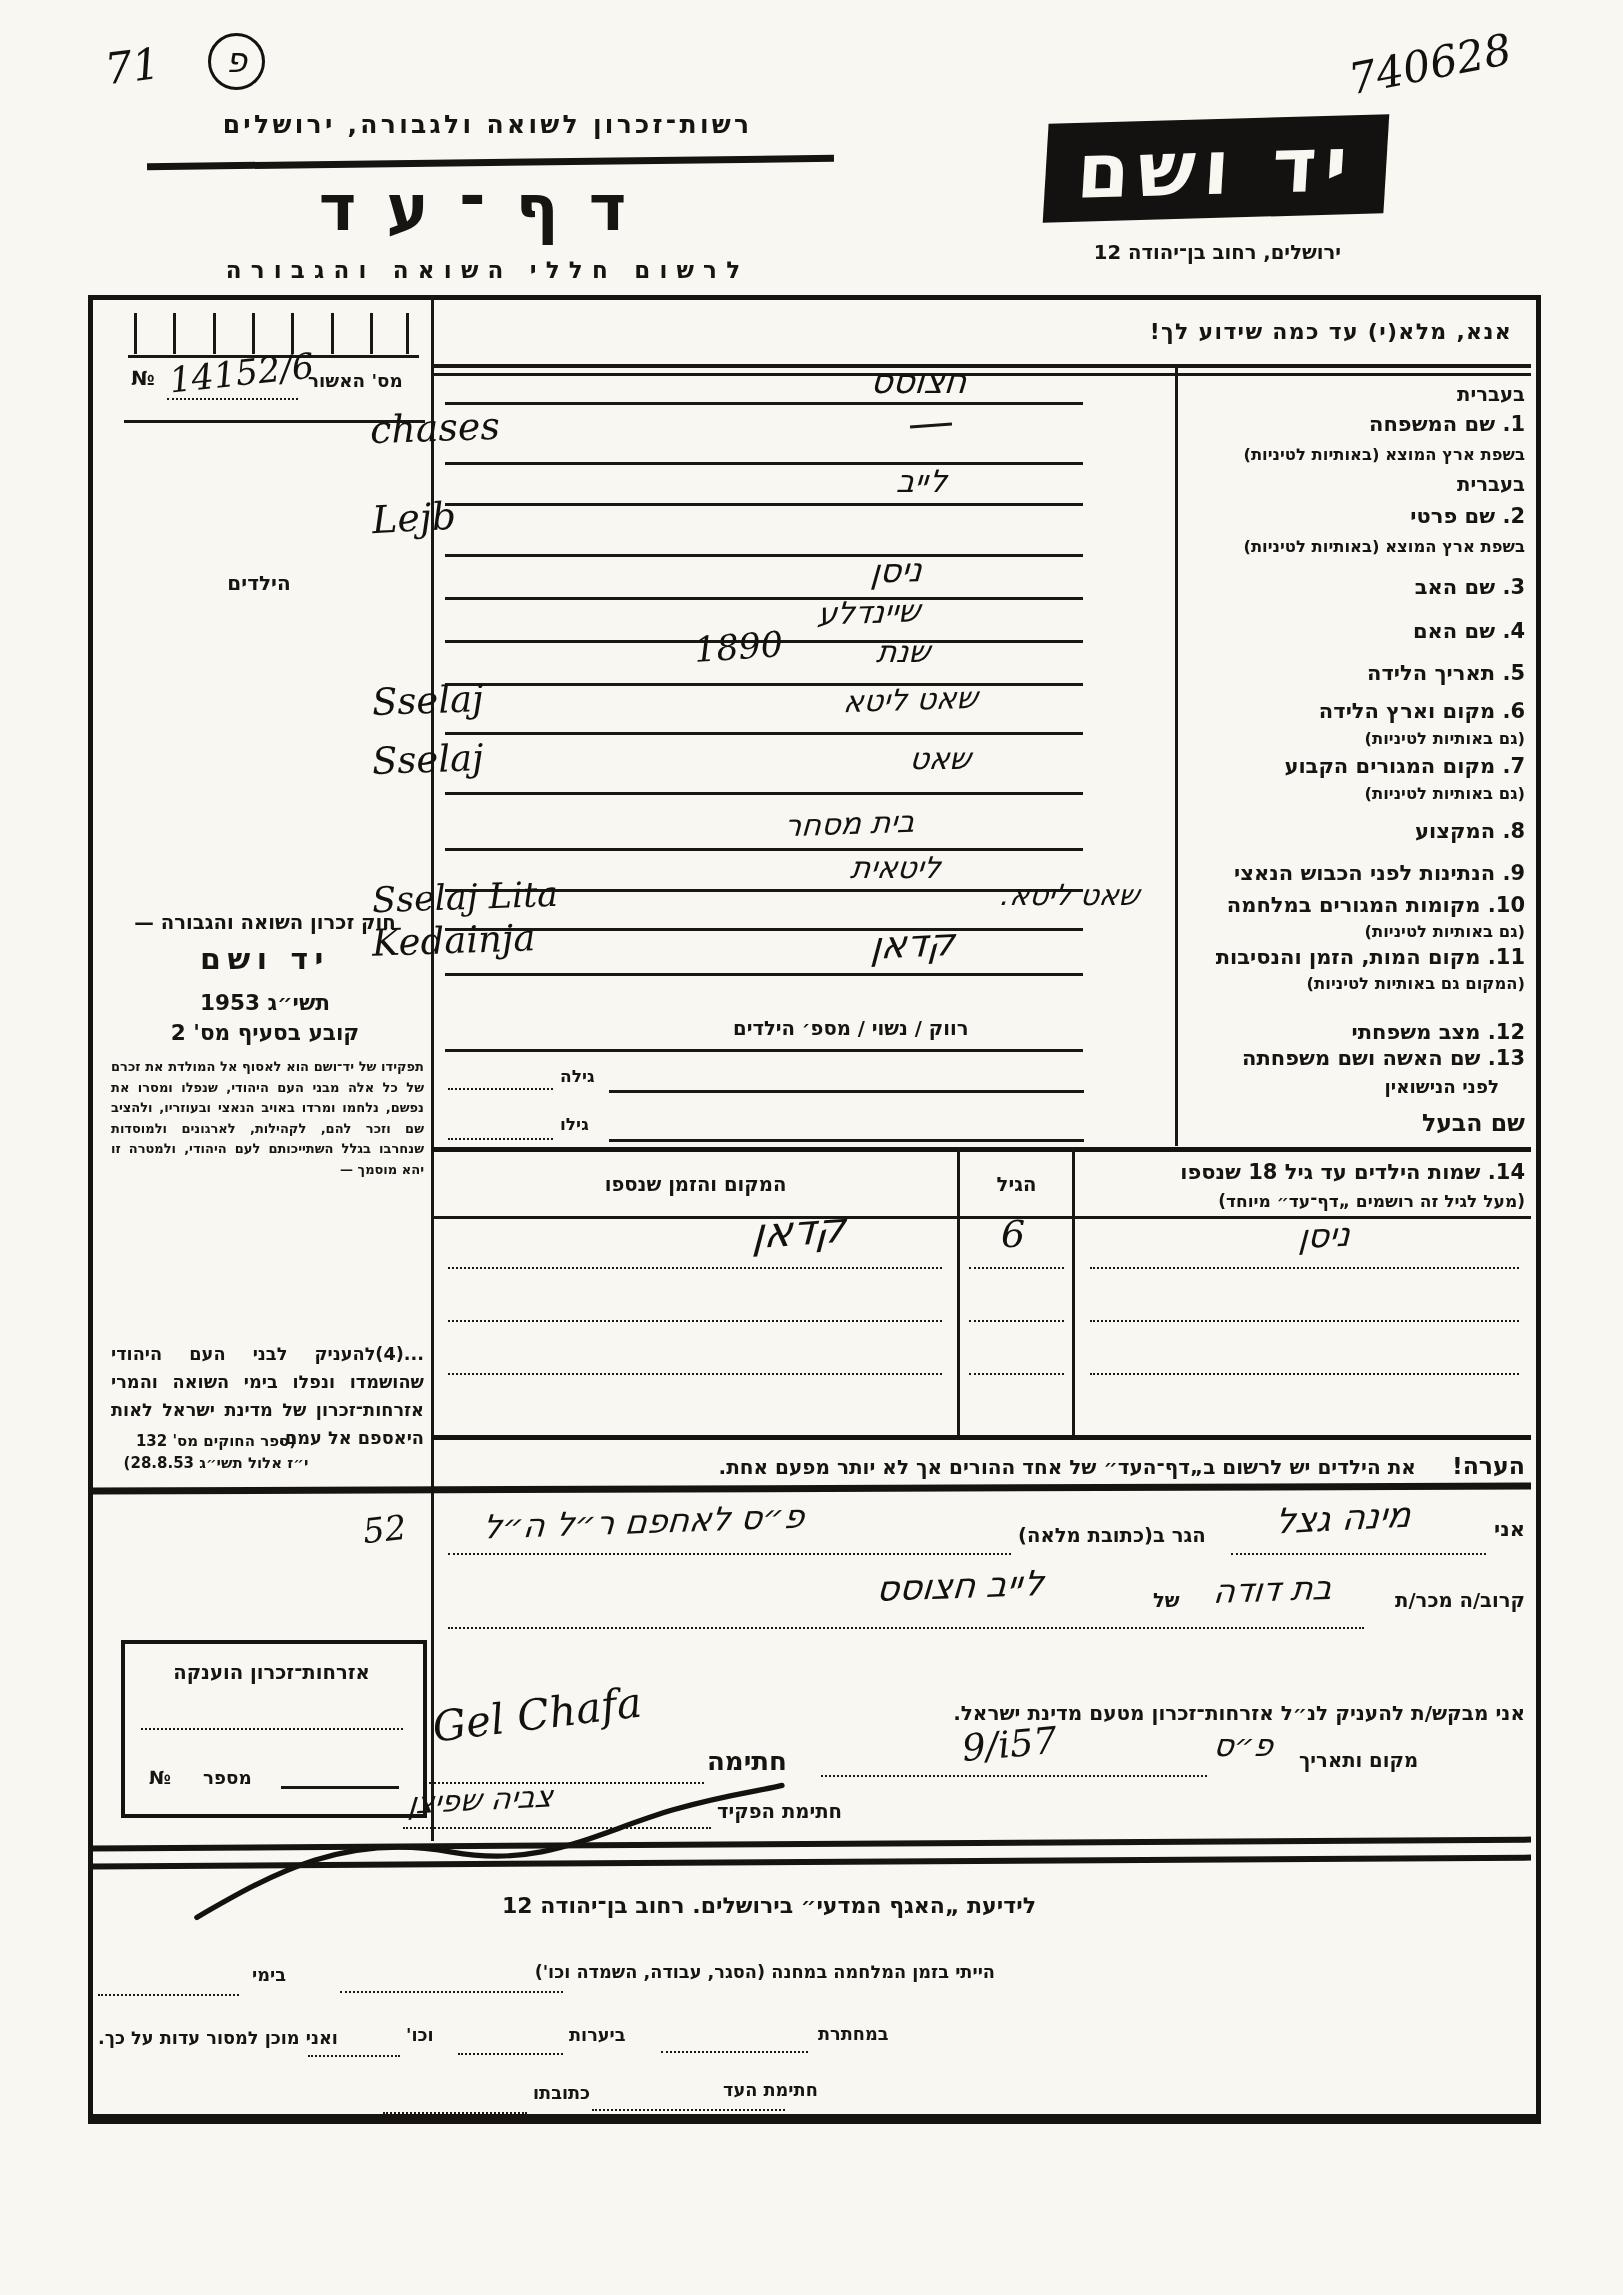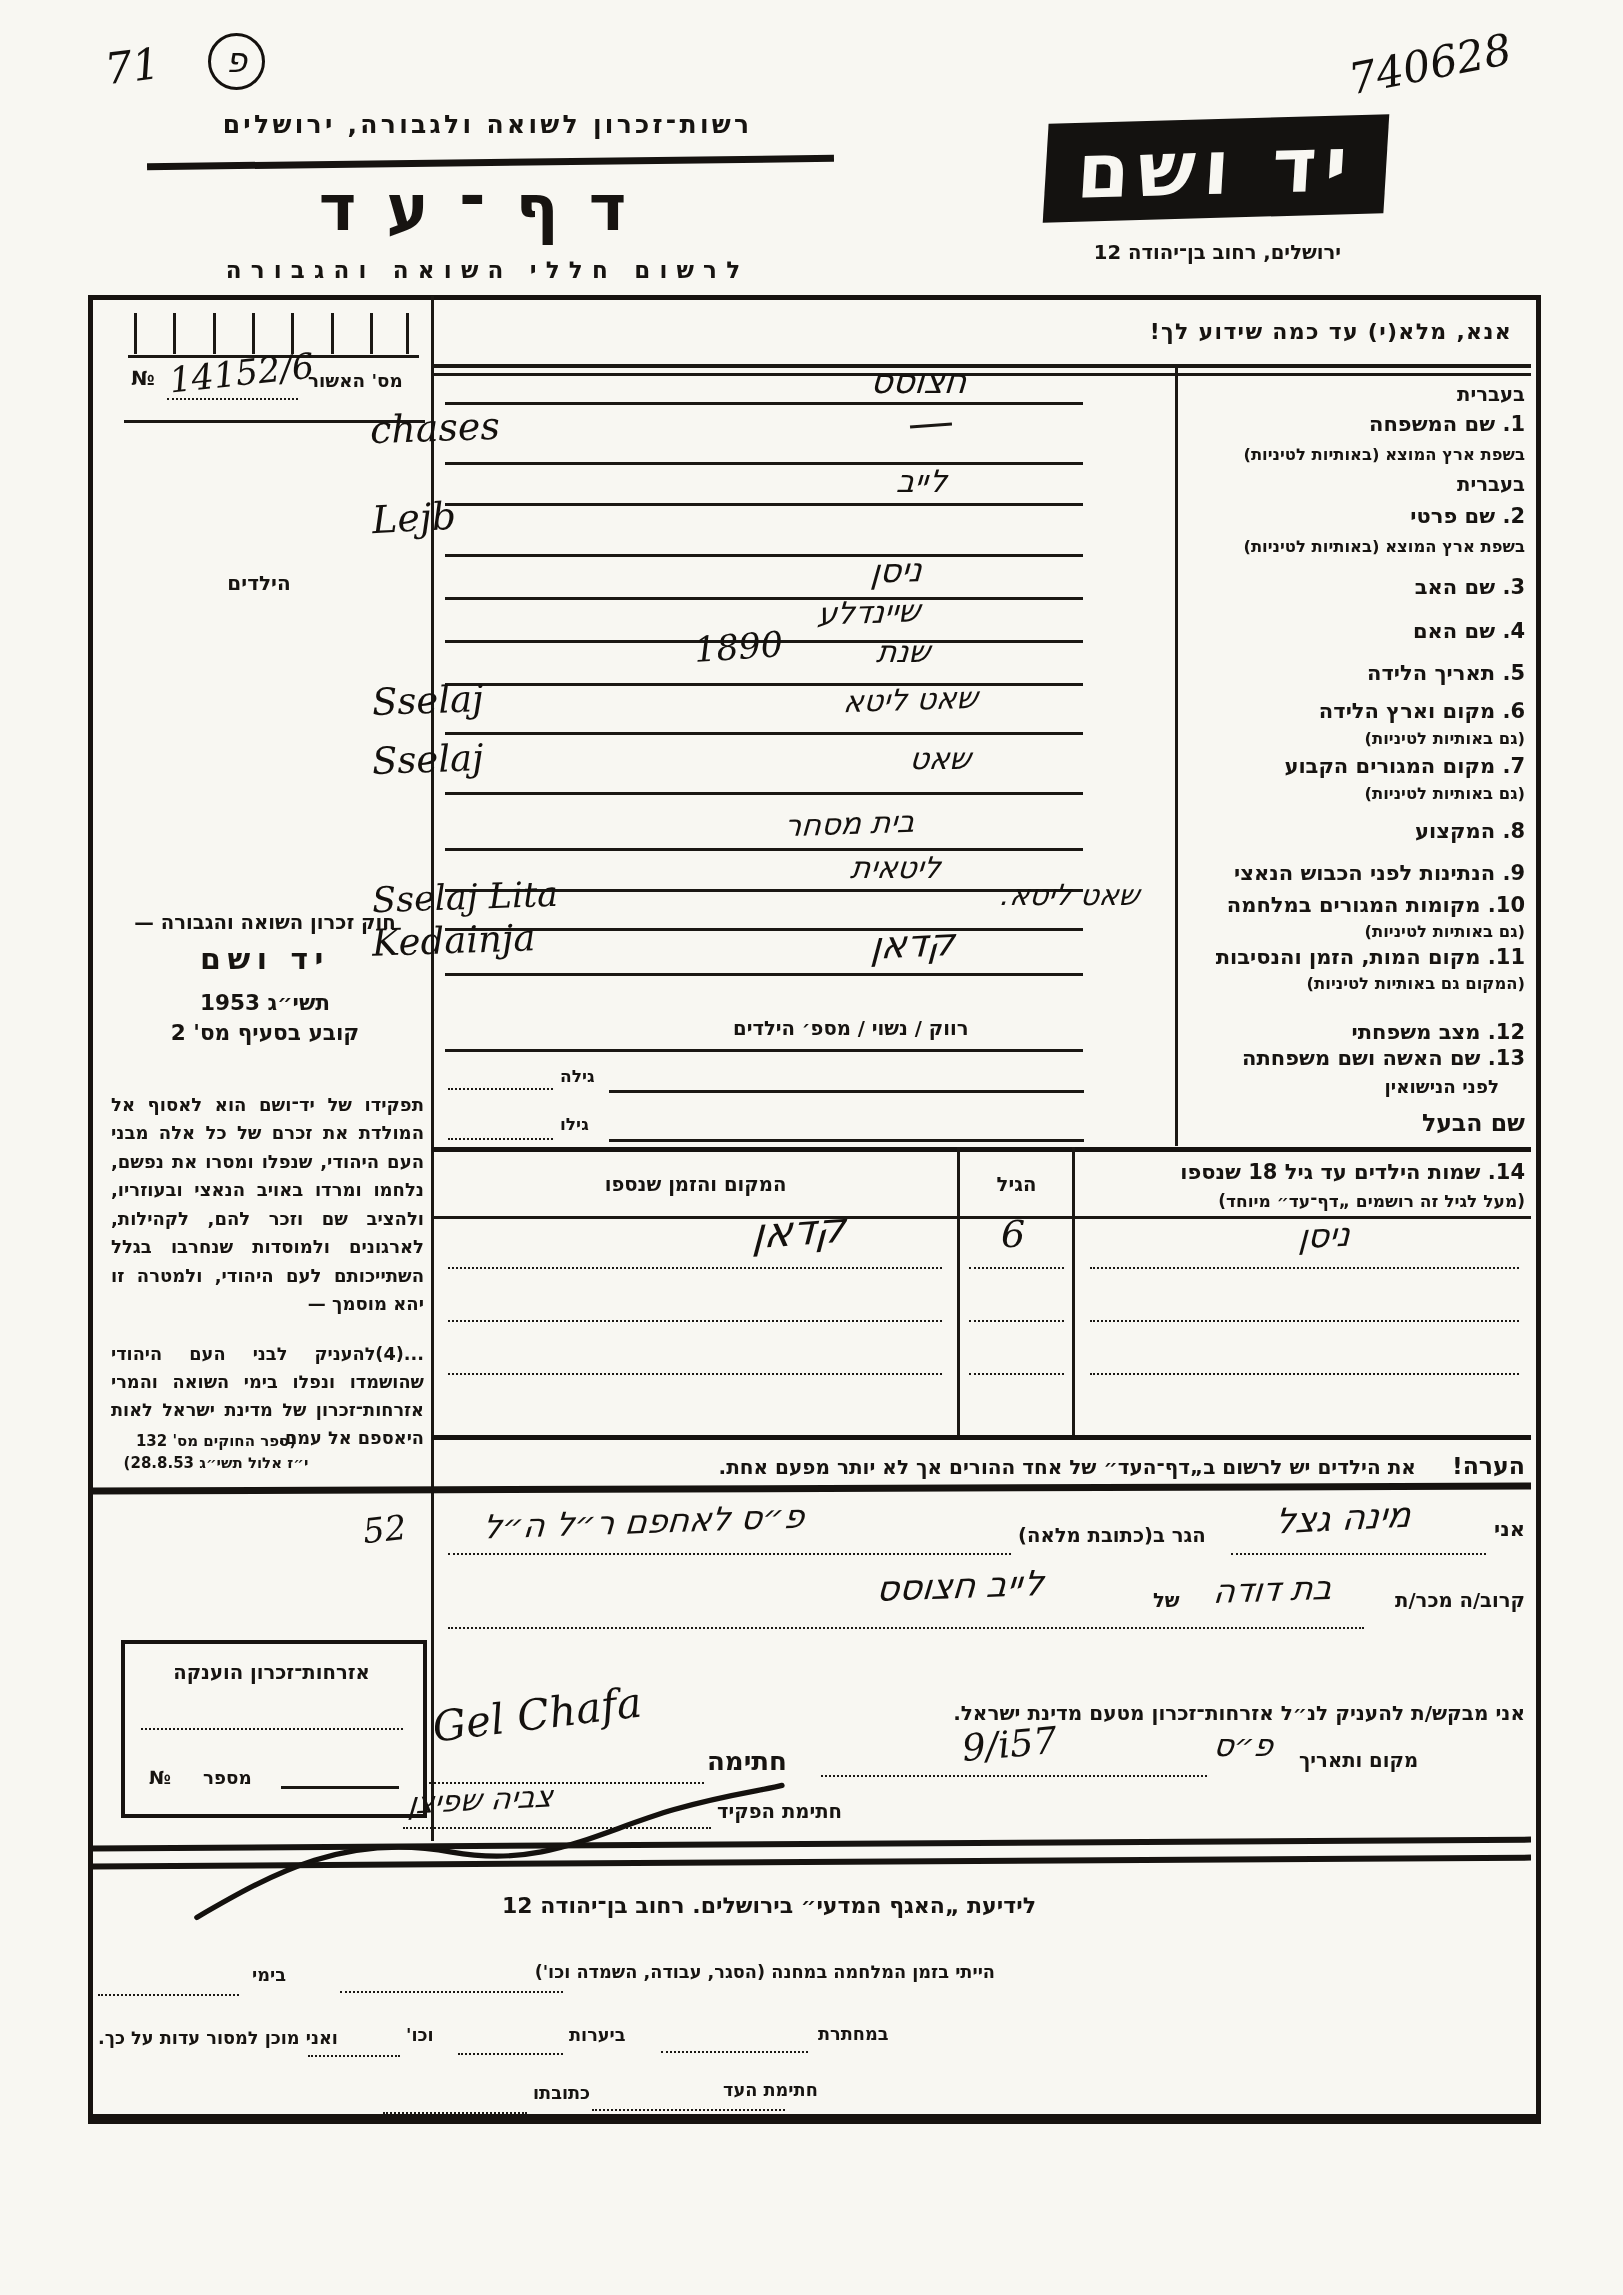--- a/index.html
+++ b/index.html
@@ -53,21 +53,21 @@
   <div class="abs p" style="left:308px;top:370px;font-size:18.3px;">מס' האשור</div>
   <div class="abs dt" style="left:167px;top:398px;width:131px;"></div>
   <div class="abs ln" style="left:124px;top:420px;width:301px;"></div>
 
   <div class="abs p" style="left:88px;top:571px;width:342px;text-align:center;font-size:20px;">הילדים</div>
 
   <div class="abs p" style="left:108px;top:911px;width:314px;text-align:center;font-size:19.6px;">חוק זכרון השואה והגבורה —</div>
   <div class="abs p" style="left:108px;top:941px;width:314px;text-align:center;font-size:30px;letter-spacing:6.5px;">יד ושם</div>
   <div class="abs p" style="left:108px;top:990px;width:314px;text-align:center;font-size:21.6px;">תשי״ג 1953</div>
   <div class="abs p" style="left:108px;top:1020px;width:314px;text-align:center;font-size:21.6px;">קובע בסעיף מס' 2</div>
-  <div class="abs pw" style="left:111px;top:1057px;width:313px;font-size:18px;line-height:1.58;text-align:justify;margin-top:34px;">תפקידו של יד־ושם הוא לאסוף אל המולדת את זכרם של כל אלה מבני העם היהודי, שנפלו ומסרו את נפשם, נלחמו ומרדו באויב הנאצי ובעוזריו, ולהציב שם וזכר להם, לקהילות, לארגונים ולמוסדות שנחרבו בגלל השתייכותם לעם היהודי, ולמטרה זו יהא מוסמך —</div>
+  <div class="abs pw" style="left:111px;top:1057px;width:313px;font-size:13px;line-height:1.58;text-align:justify;">תפקידו של יד־ושם הוא לאסוף אל המולדת את זכרם של כל אלה מבני העם היהודי, שנפלו ומסרו את נפשם, נלחמו ומרדו באויב הנאצי ובעוזריו, ולהציב שם וזכר להם, לקהילות, לארגונים ולמוסדות שנחרבו בגלל השתייכותם לעם היהודי, ולמטרה זו יהא מוסמך —</div>
   <div class="abs pw" style="left:111px;top:1341px;width:313px;font-size:17.7px;line-height:1.58;text-align:justify;">...(4)להעניק לבני העם היהודי שהושמדו ונפלו בימי השואה והמרי אזרחות־זכרון של מדינת ישראל לאות היאספם אל עמם.</div>
   <div class="abs pw" style="left:108px;top:1432px;width:216px;text-align:center;font-size:15px;">(ספר החוקים מס' 132</div>
   <div class="abs pw" style="left:108px;top:1454px;width:216px;text-align:center;font-size:15px;">י״ז אלול תשי״ג 28.8.53)</div>
 
   <div class="abs p" style="right:111px;top:319px;font-size:22px;letter-spacing:1.3px;">אנא, מלא(י) עד כמה שידוע לך!</div>
   <div class="abs ln" style="left:432px;top:364px;width:1099px;height:3.9px;"></div>
   <div class="abs ln" style="left:432px;top:373px;width:1099px;height:2.6px;"></div>
 
   <div class="abs p" style="right:98px;top:383px;font-size:19.6px;">בעברית</div>
   <div class="abs hh" style="left:871px;top:361px;font-size:34px;transform:skewX(-6deg);">חצוסס</div>

